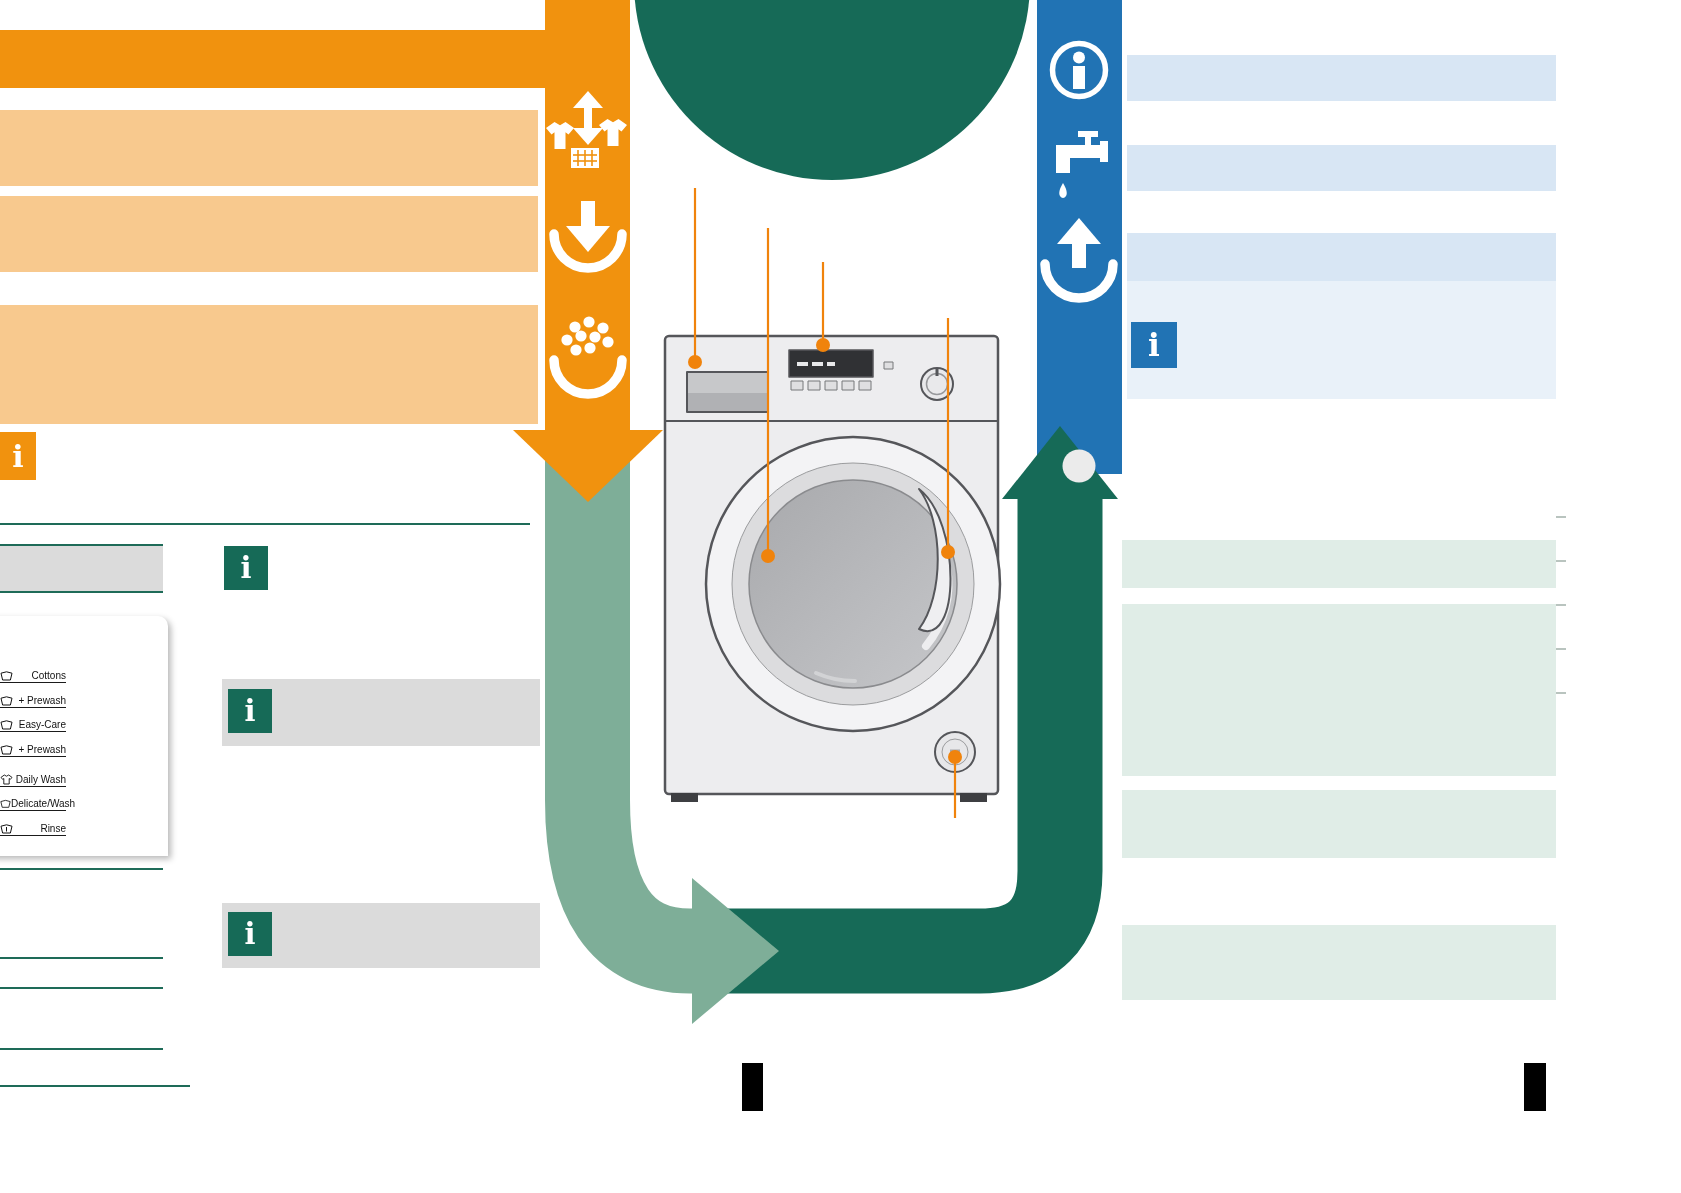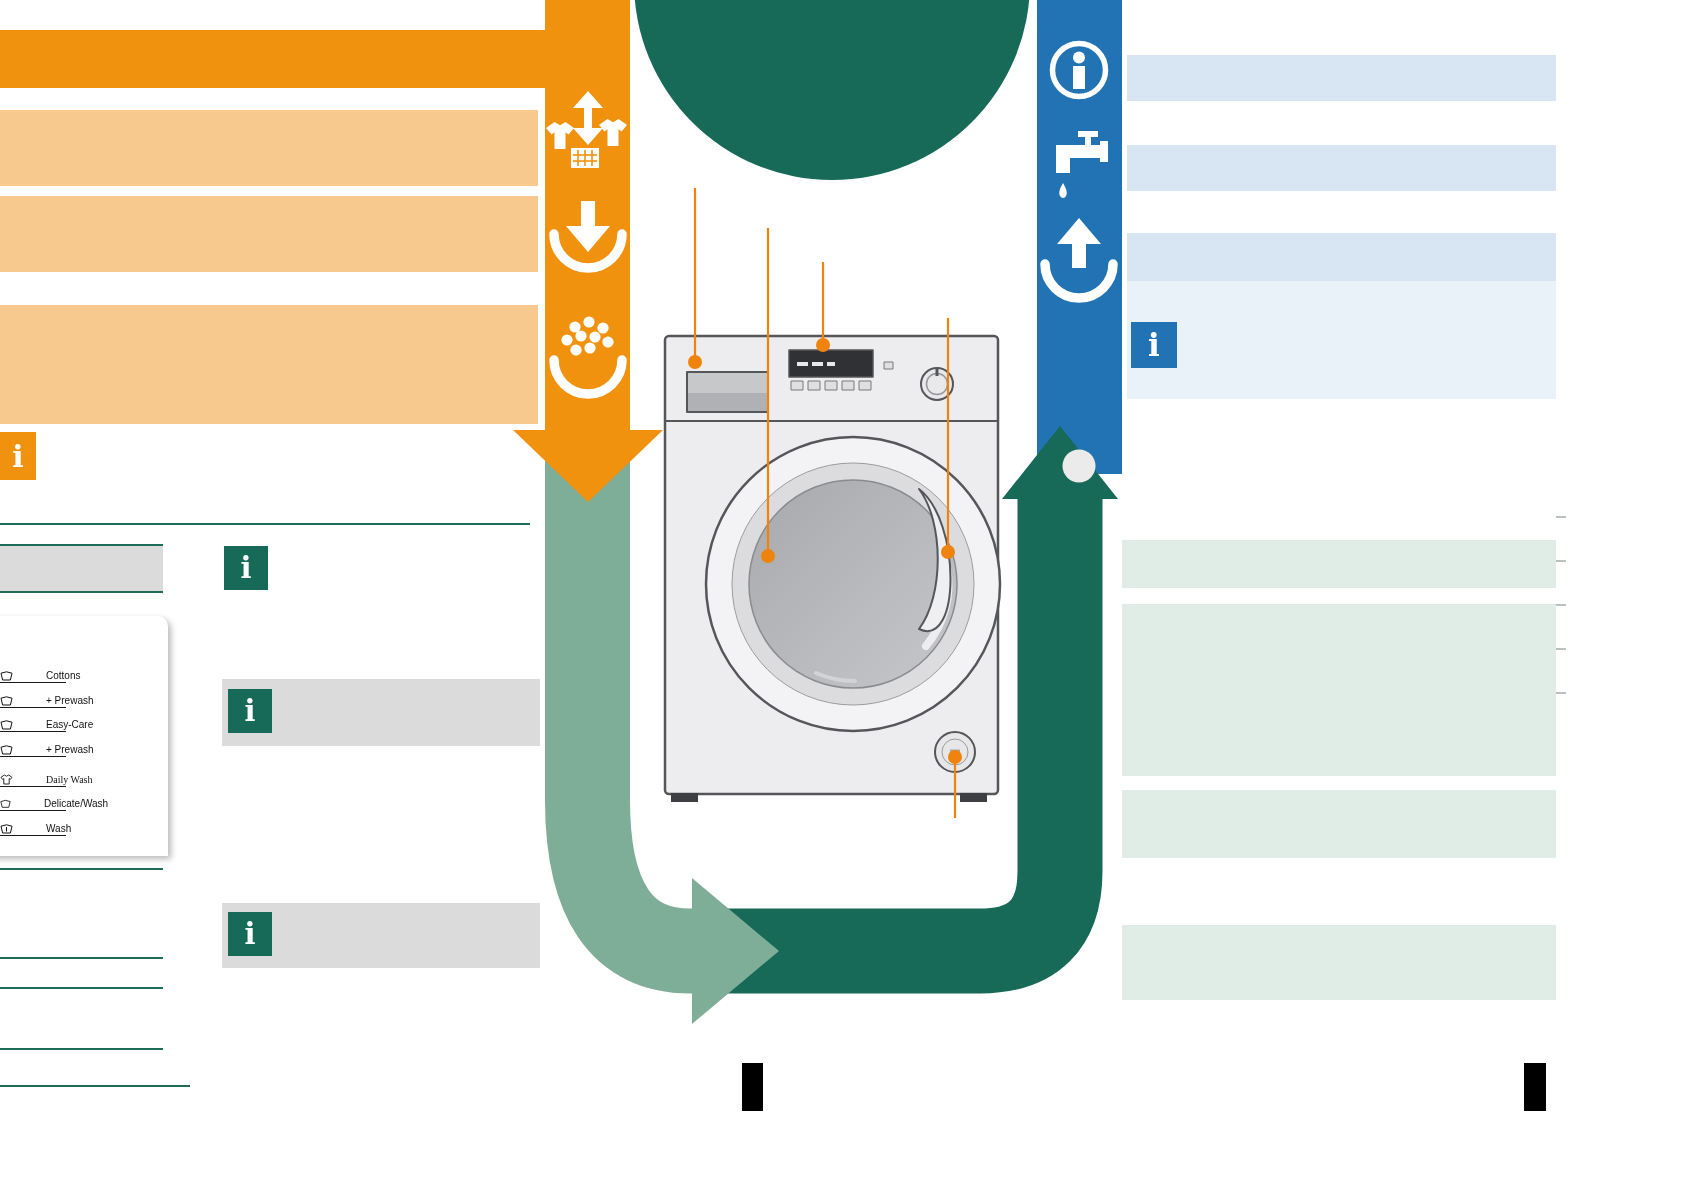--- a/index.html
+++ b/index.html
@@ -56,23 +56,23 @@
   #noteband2{left:222px;top:679px;width:318px;height:67px;background:#DBDBDB;}
   #noteband3{left:222px;top:903px;width:318px;height:65px;background:#DBDBDB;}
 
   
   #progbox{left:-10px;top:616px;width:178px;height:240px;background:#fff;
     border-top-right-radius:10px;box-shadow:3px 3px 6px rgba(0,0,0,.28);
     padding:44px 0 0 10px;box-sizing:border-box;}
   .prow{width:66px;height:21px;border-bottom:1.2px solid #1b1b1b;margin-bottom:1.5px;
     display:flex;align-items:flex-end;justify-content:space-between;
     font-size:10px;color:#111;padding-bottom:1px;}
-  .prow.gap{margin-top:7px;font-family:Liberation Serif, serif;}
+  .prow.gap{margin-top:7px;}
   .picon svg{display:block;}
-  .plabel{white-space:nowrap;line-height:1;padding-left:33px;}
+  .plabel{white-space:nowrap;line-height:1;}
 
   
   #mk1{left:742px;top:1063px;width:21px;height:48px;background:#000;}
   #mk2{left:1524px;top:1063px;width:22px;height:48px;background:#000;}
 
   
   .tick{left:1556px;width:10px;height:2px;background:#B9C4BF;}
   #t1{top:516px;} #t2{top:560px;} #t3{top:604px;} #t4{top:648px;} #t5{top:692px;}
 
   
@@ -174,21 +174,21 @@
         </span>
       <span class="plabel">Delicate/Wash</span>
     </div>
     <div class="prow">
       <span class="picon">
           <svg width="13" height="11" viewBox="0 0 13 11">
             <path d="M1 3.2 Q6.5 0.4 12 3.2 L10.4 10 L2.6 10 Z" fill="none" stroke="#111" stroke-width="1"></path>
             <line x1="6.5" y1="4" x2="6.5" y2="8.5" stroke="#111" stroke-width="1"></line>
           </svg>
         </span>
-      <span class="plabel">Wash</span>
+      <span class="plabel">Rinse</span>
     </div>
   </div>
 
   <div id="noteband2"></div>
   <div id="noteband3"></div>
   <div id="note1" class="i-square">
     <span>i</span>
   </div>
   <div id="note2" class="i-square">
     <span>i</span>

